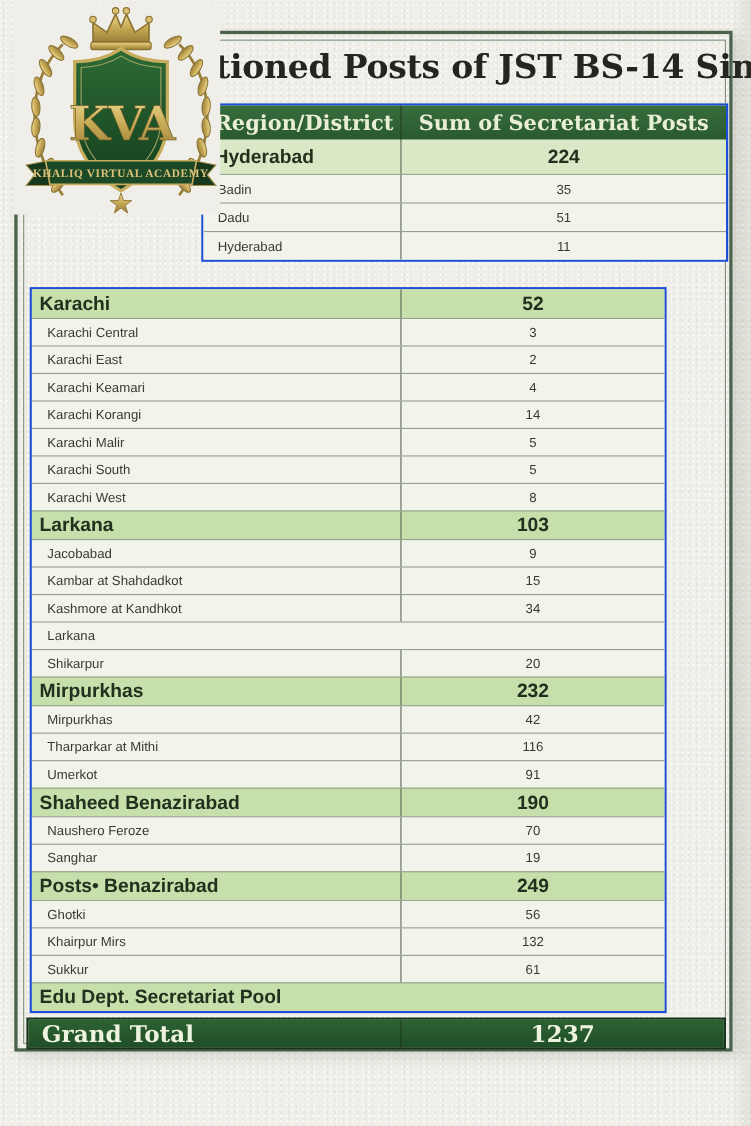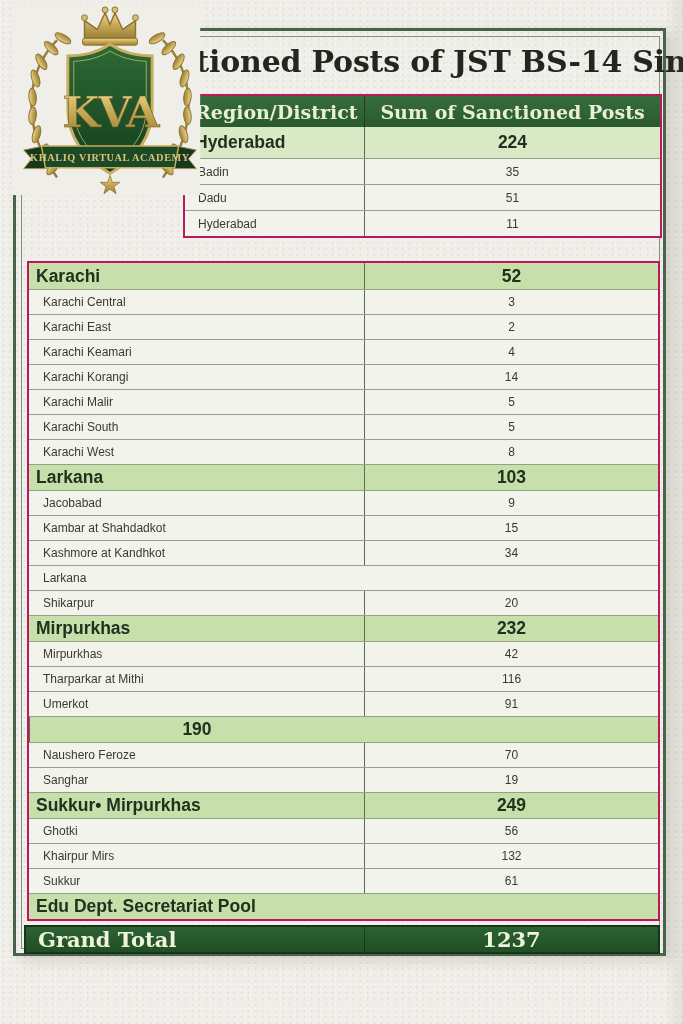--- a/index.html
+++ b/index.html
@@ -23,23 +23,23 @@
   .frame-inner{position:absolute;left:21px;top:36px;width:639px;height:913px;
     border:1px solid #7e937c;box-sizing:border-box;}
 
   
   .title{position:absolute;left:188px;top:40px;width:468px;height:42px;
     display:flex;align-items:center;justify-content:center;
     font-family:"DejaVu Serif","Liberation Serif",serif;font-weight:700;
     font-size:30px;color:#23251f;letter-spacing:-.2px;white-space:nowrap;}
 
   
-  .tbl{position:absolute;box-sizing:border-box;border:2px solid #be185d;background:#f2f3ea;}
+  .tbl{position:absolute;box-sizing:border-box;border:2px solid #1d4ed8;background:#f2f3ea;}
   .tbl1{left:183px;top:94px;width:479px;}
-  .tbl2{left:27px;top:261px;width:633px;}
+  .tbl2{left:27px;top:261px;width:579px;}
   .thead{display:grid;grid-template-columns:179px 1fr;height:31px;box-sizing:border-box;
     background:linear-gradient(#376c3c,#295a2e);
     font-family:"DejaVu Serif","Liberation Serif",serif;font-weight:700;font-size:19px;
     color:#e9efd7;}
   .thead .th{display:flex;align-items:center;}
   .thead .th.c1{padding-left:10px;}
   .thead .th.c2{justify-content:center;border-left:1px solid #1e401f;}
   .tr{display:grid;height:25px;box-sizing:border-box;font-size:12px;color:#383b30;background:#f2f3ea;}
   .tbl1 .tr{grid-template-columns:179px 1fr;height:26px;}
   .tbl2 .tr{grid-template-columns:335px 1fr;}
@@ -69,21 +69,21 @@
 <body>
 
 <div class="frame-outer"></div>
 <div class="frame-inner"></div>
 
 <div class="title">Sanctioned Posts of JST BS-14 Sindh</div>
 
 <div class="tbl tbl1">
   <div class="thead">
     <div class="th c1">Region/District</div>
-    <div class="th c2">Sum of Sanctioned Posts</div>
+    <div class="th c2">Sum of Secretariat Posts</div>
   </div>
   <div id="rows1">
       <div class="tr region light">
         <div class="td lbl">Hyderabad</div>
         <div class="td val">224</div>
       </div>
       <div class="tr district">
         <div class="td lbl">Badin</div>
         <div class="td val">35</div>
       </div>
@@ -165,32 +165,33 @@
       </div>
       <div class="tr district">
         <div class="td lbl">Tharparkar at Mithi</div>
         <div class="td val">116</div>
       </div>
       <div class="tr district">
         <div class="td lbl">Umerkot</div>
         <div class="td val">91</div>
       </div>
       <div class="tr region">
+        <div class="td lbl">Shaheed Benazirabad</div>
         <div class="td val">190</div>
       </div>
       <div class="tr district">
         <div class="td lbl">Naushero Feroze</div>
         <div class="td val">70</div>
       </div>
       <div class="tr district">
         <div class="td lbl">Sanghar</div>
         <div class="td val">19</div>
       </div>
       <div class="tr region">
-        <div class="td lbl">Sukkur• Mirpurkhas</div>
+        <div class="td lbl">Posts• Benazirabad</div>
         <div class="td val">249</div>
       </div>
       <div class="tr district">
         <div class="td lbl">Ghotki</div>
         <div class="td val">56</div>
       </div>
       <div class="tr district">
         <div class="td lbl">Khairpur Mirs</div>
         <div class="td val">132</div>
       </div>

